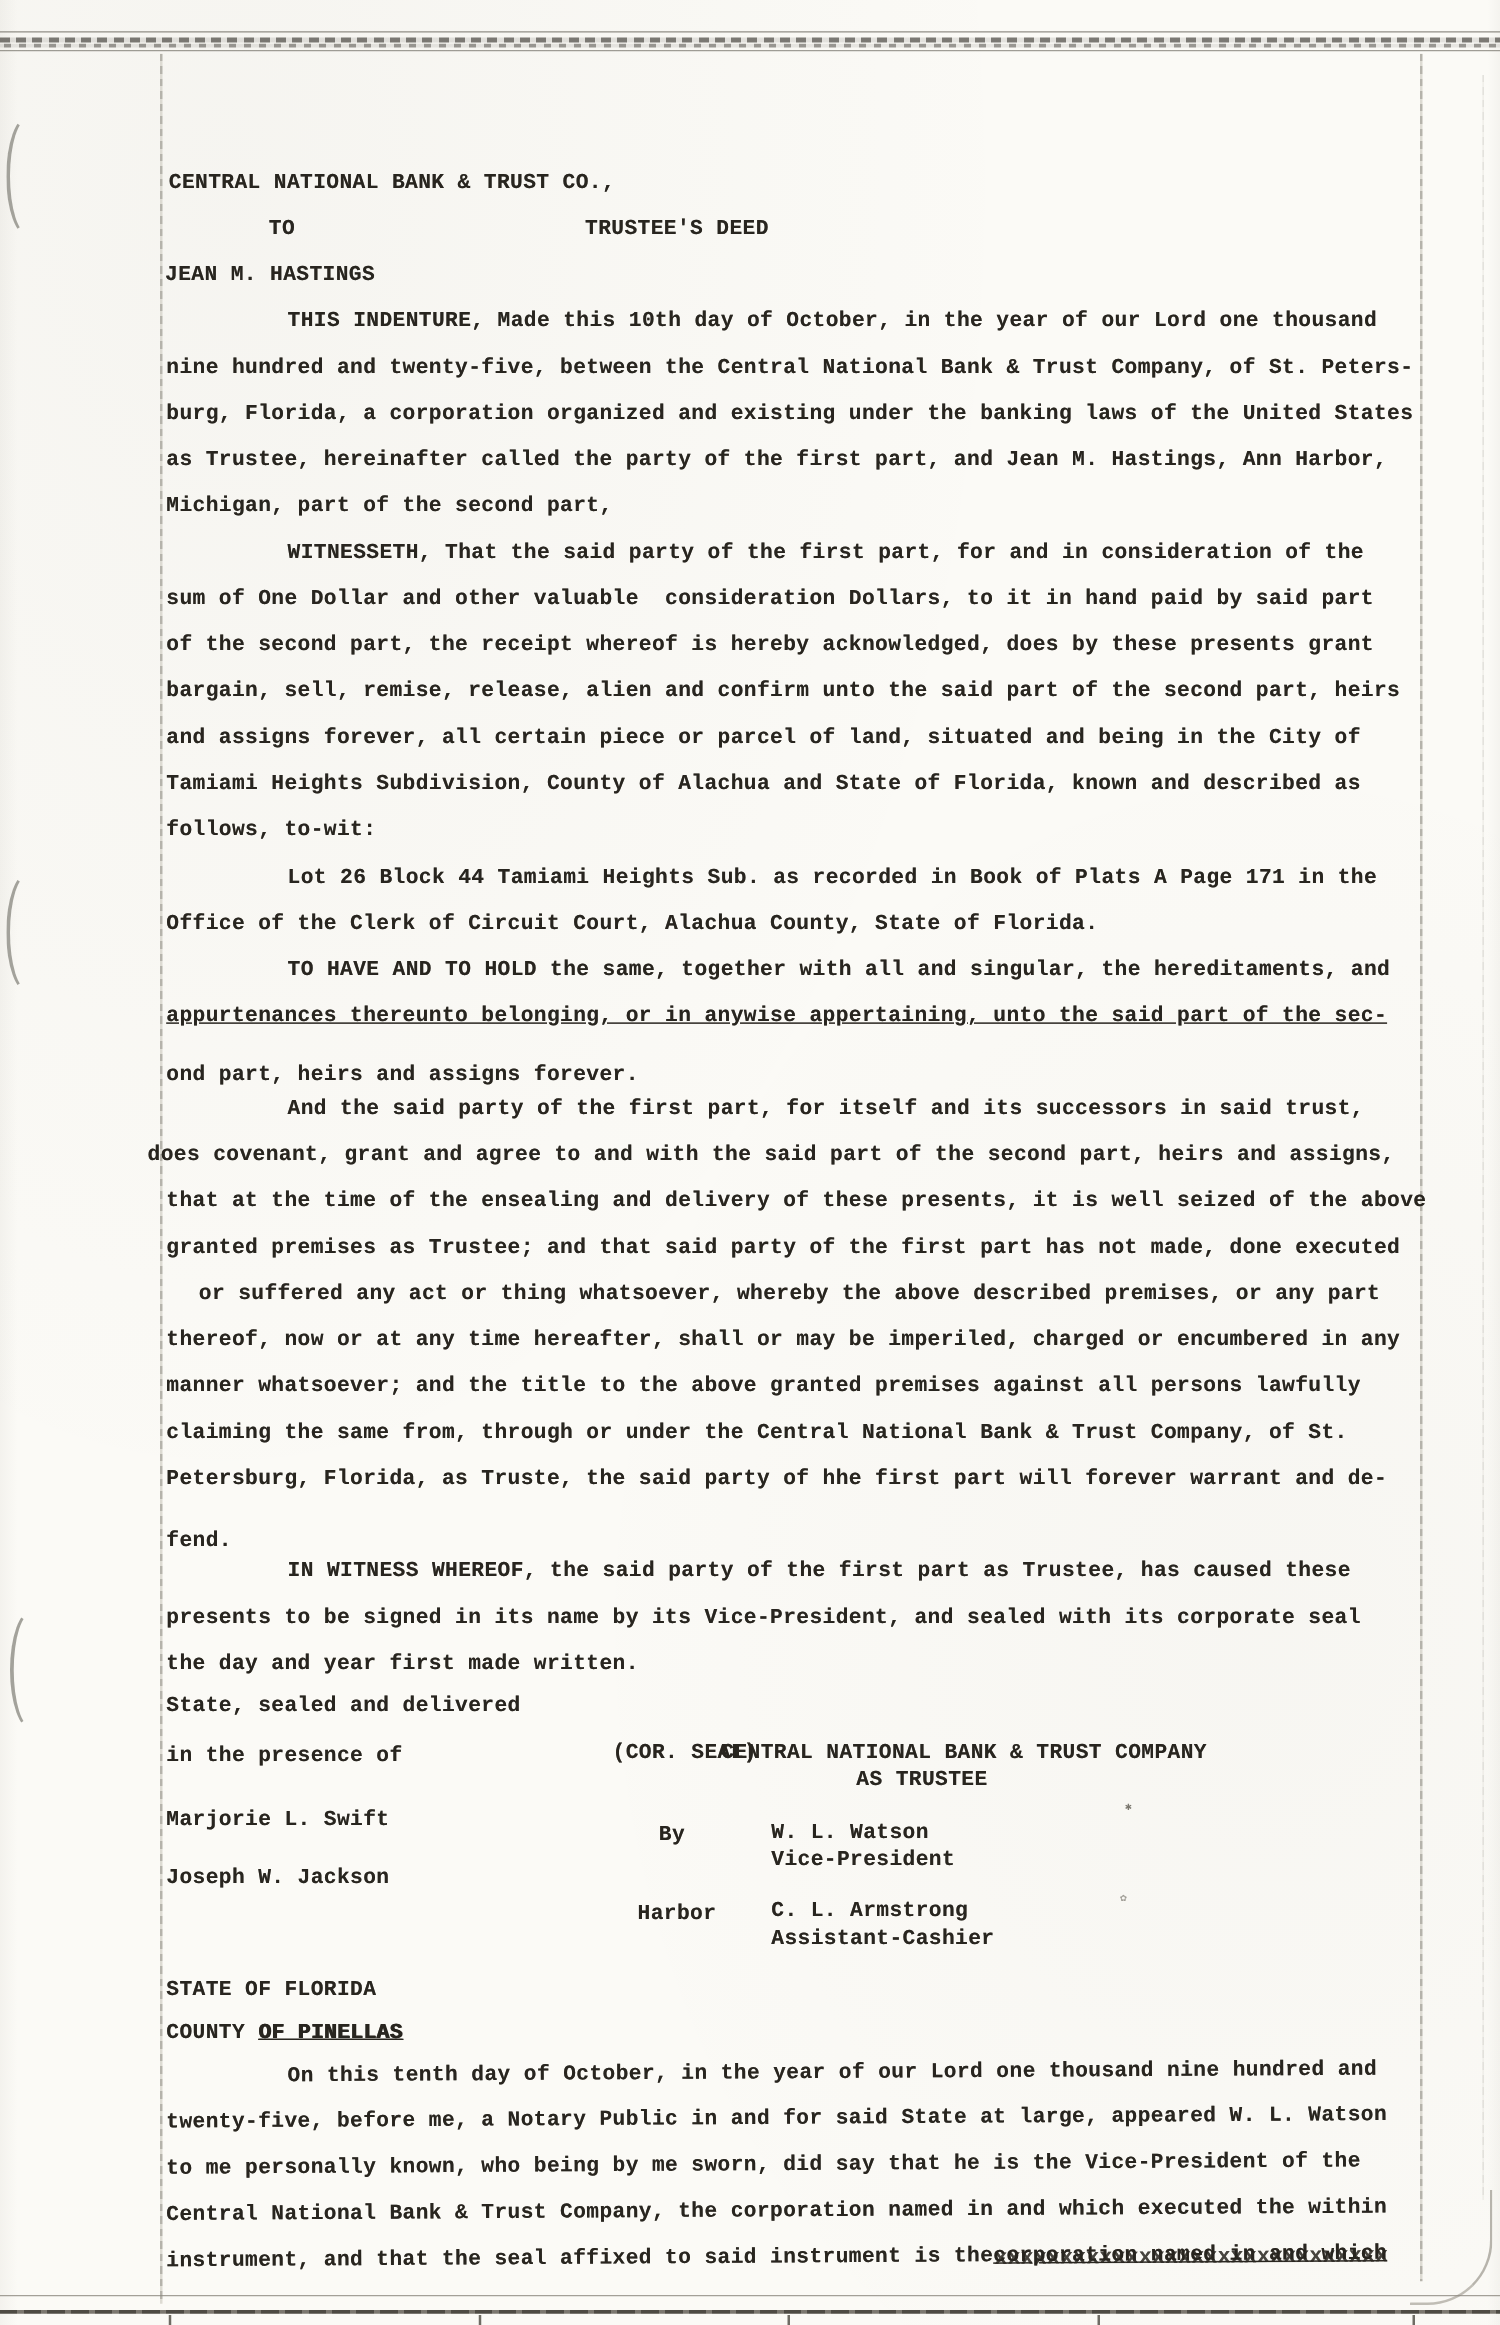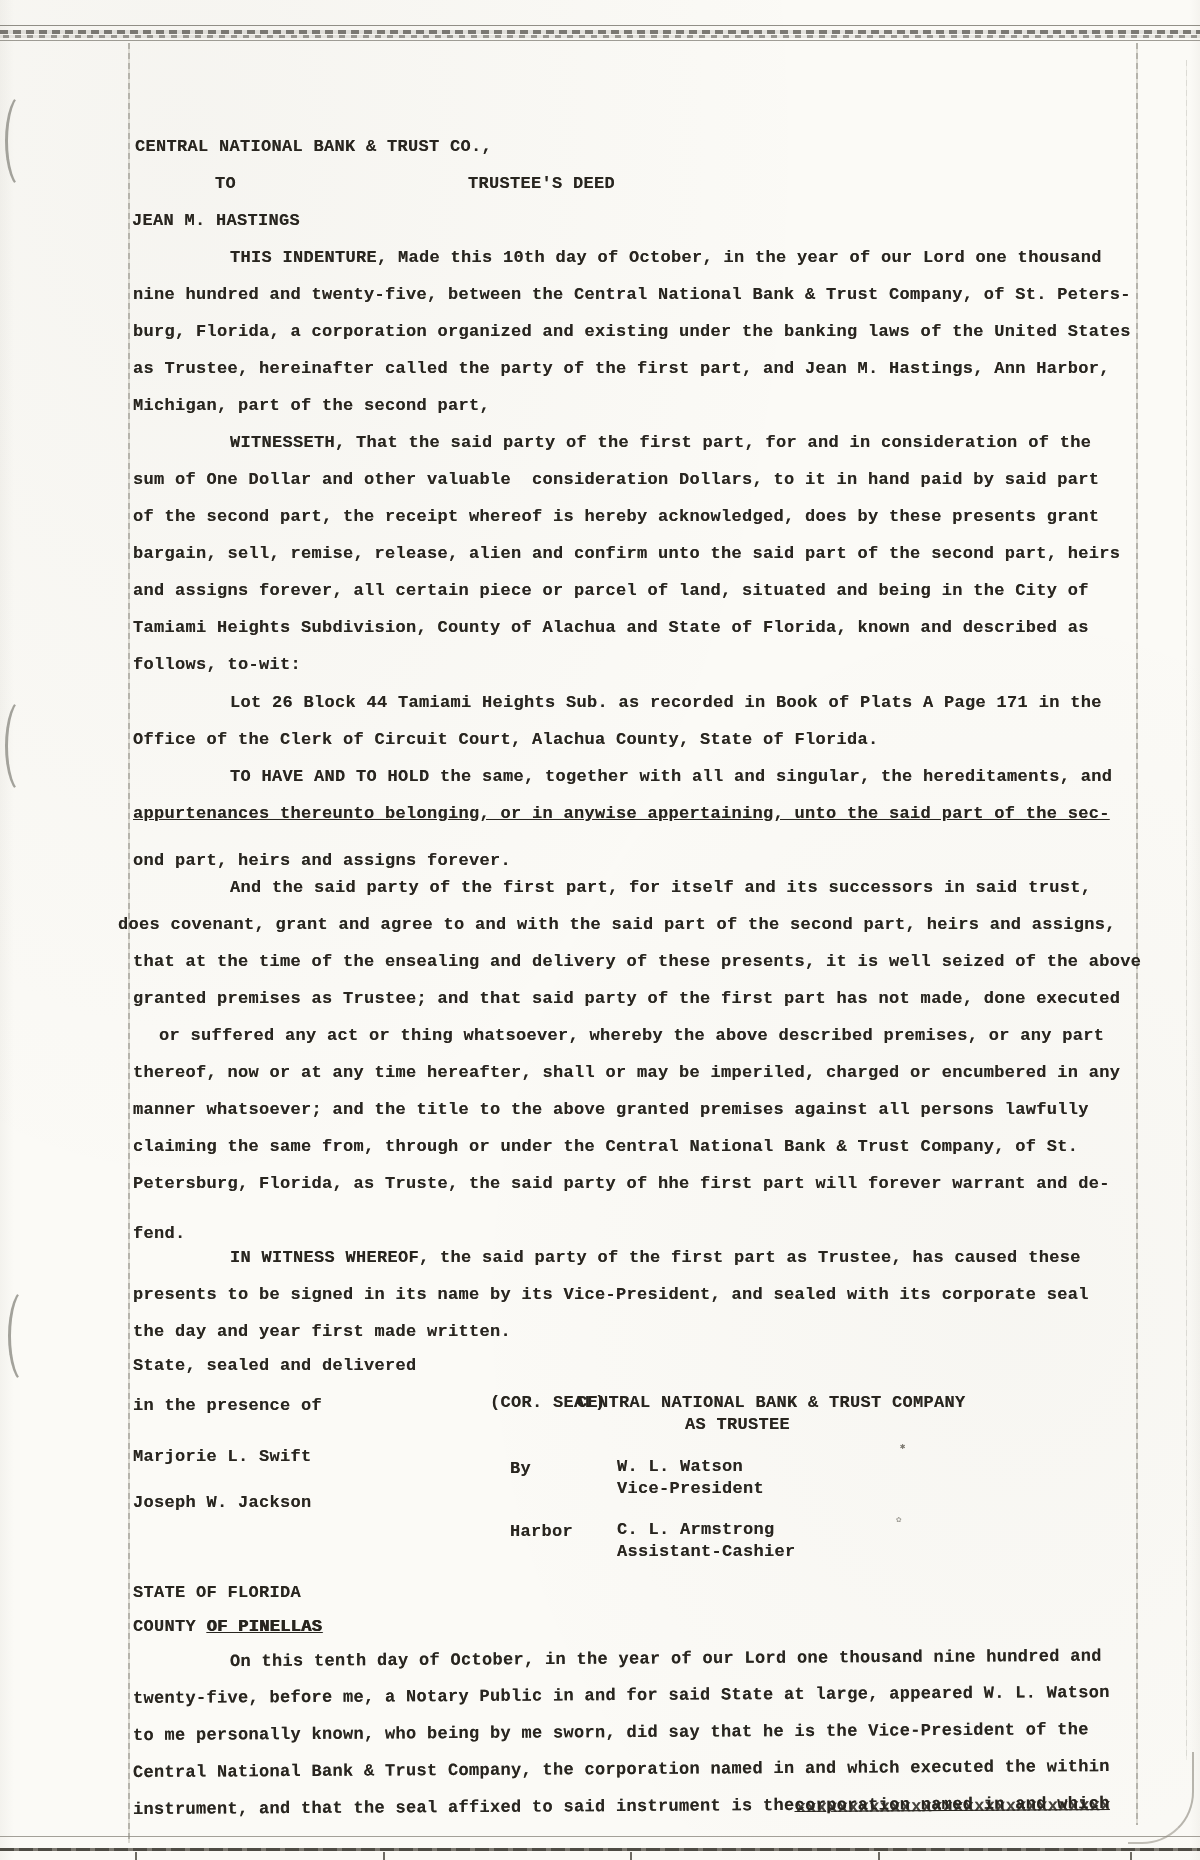--- a/index.html
+++ b/index.html
@@ -121,21 +121,21 @@
       <div class="line" style="left: 133px; top: 1211px; margin-top: 13px;">fend.</div>
       <div class="line" style="left: 230px; top: 1248px;">IN WITNESS WHEREOF, the said party of the first part as Trustee, has caused these</div>
       <div class="line" style="left: 133px; top: 1285px;">presents to be signed in its name by its Vice-President, and sealed with its corporate seal</div>
       <div class="line" style="left: 133px; top: 1322px;">the day and year first made written.</div>
       <div class="line" style="left: 133px; top: 1356px;">State, sealed and delivered</div>
       <div class="line" style="left: 133px; top: 1396px;">in the presence of</div>
       <div class="line" style="left: 490px; top: 1393px;">(COR. SEAL)</div>
       <div class="line" style="left: 577px; top: 1393px;">CENTRAL NATIONAL BANK &amp; TRUST COMPANY</div>
       <div class="line" style="left: 641px; top: 1415px; margin-left: 44px;">AS TRUSTEE</div>
       <div class="line" style="left: 133px; top: 1447px;">Marjorie L. Swift</div>
-      <div class="line" style="left: 510px; top: 1459px;">By</div>
+      <div class="line" style="left: 527px; top: 1459px;">By</div>
       <div class="line" style="left: 617px; top: 1457px;">W. L. Watson</div>
       <div class="line" style="left: 617px; top: 1479px;">Vice-President</div>
       <div class="line" style="left: 133px; top: 1493px;">Joseph W. Jackson</div>
       <div class="line" style="left: 510px; top: 1522px;">Harbor</div>
       <div class="line" style="left: 617px; top: 1520px;">C. L. Armstrong</div>
       <div class="line" style="left: 617px; top: 1542px;">Assistant-Cashier</div>
       <div class="line" style="left: 133px; top: 1583px;">STATE OF FLORIDA</div>
       <div class="line" style="left: 133px; top: 1617px;"><span>COUNTY </span><span class="overtyped">OF PINELLAS</span></div>
       <div class="line tilt" style="left: 230px; top: 1652px;">On this tenth day of October, in the year of our Lord one thousand nine hundred and</div>
       <div class="line tilt" style="left: 133px; top: 1689px;">twenty-five, before me, a Notary Public in and for said State at large, appeared W. L. Watson</div>

